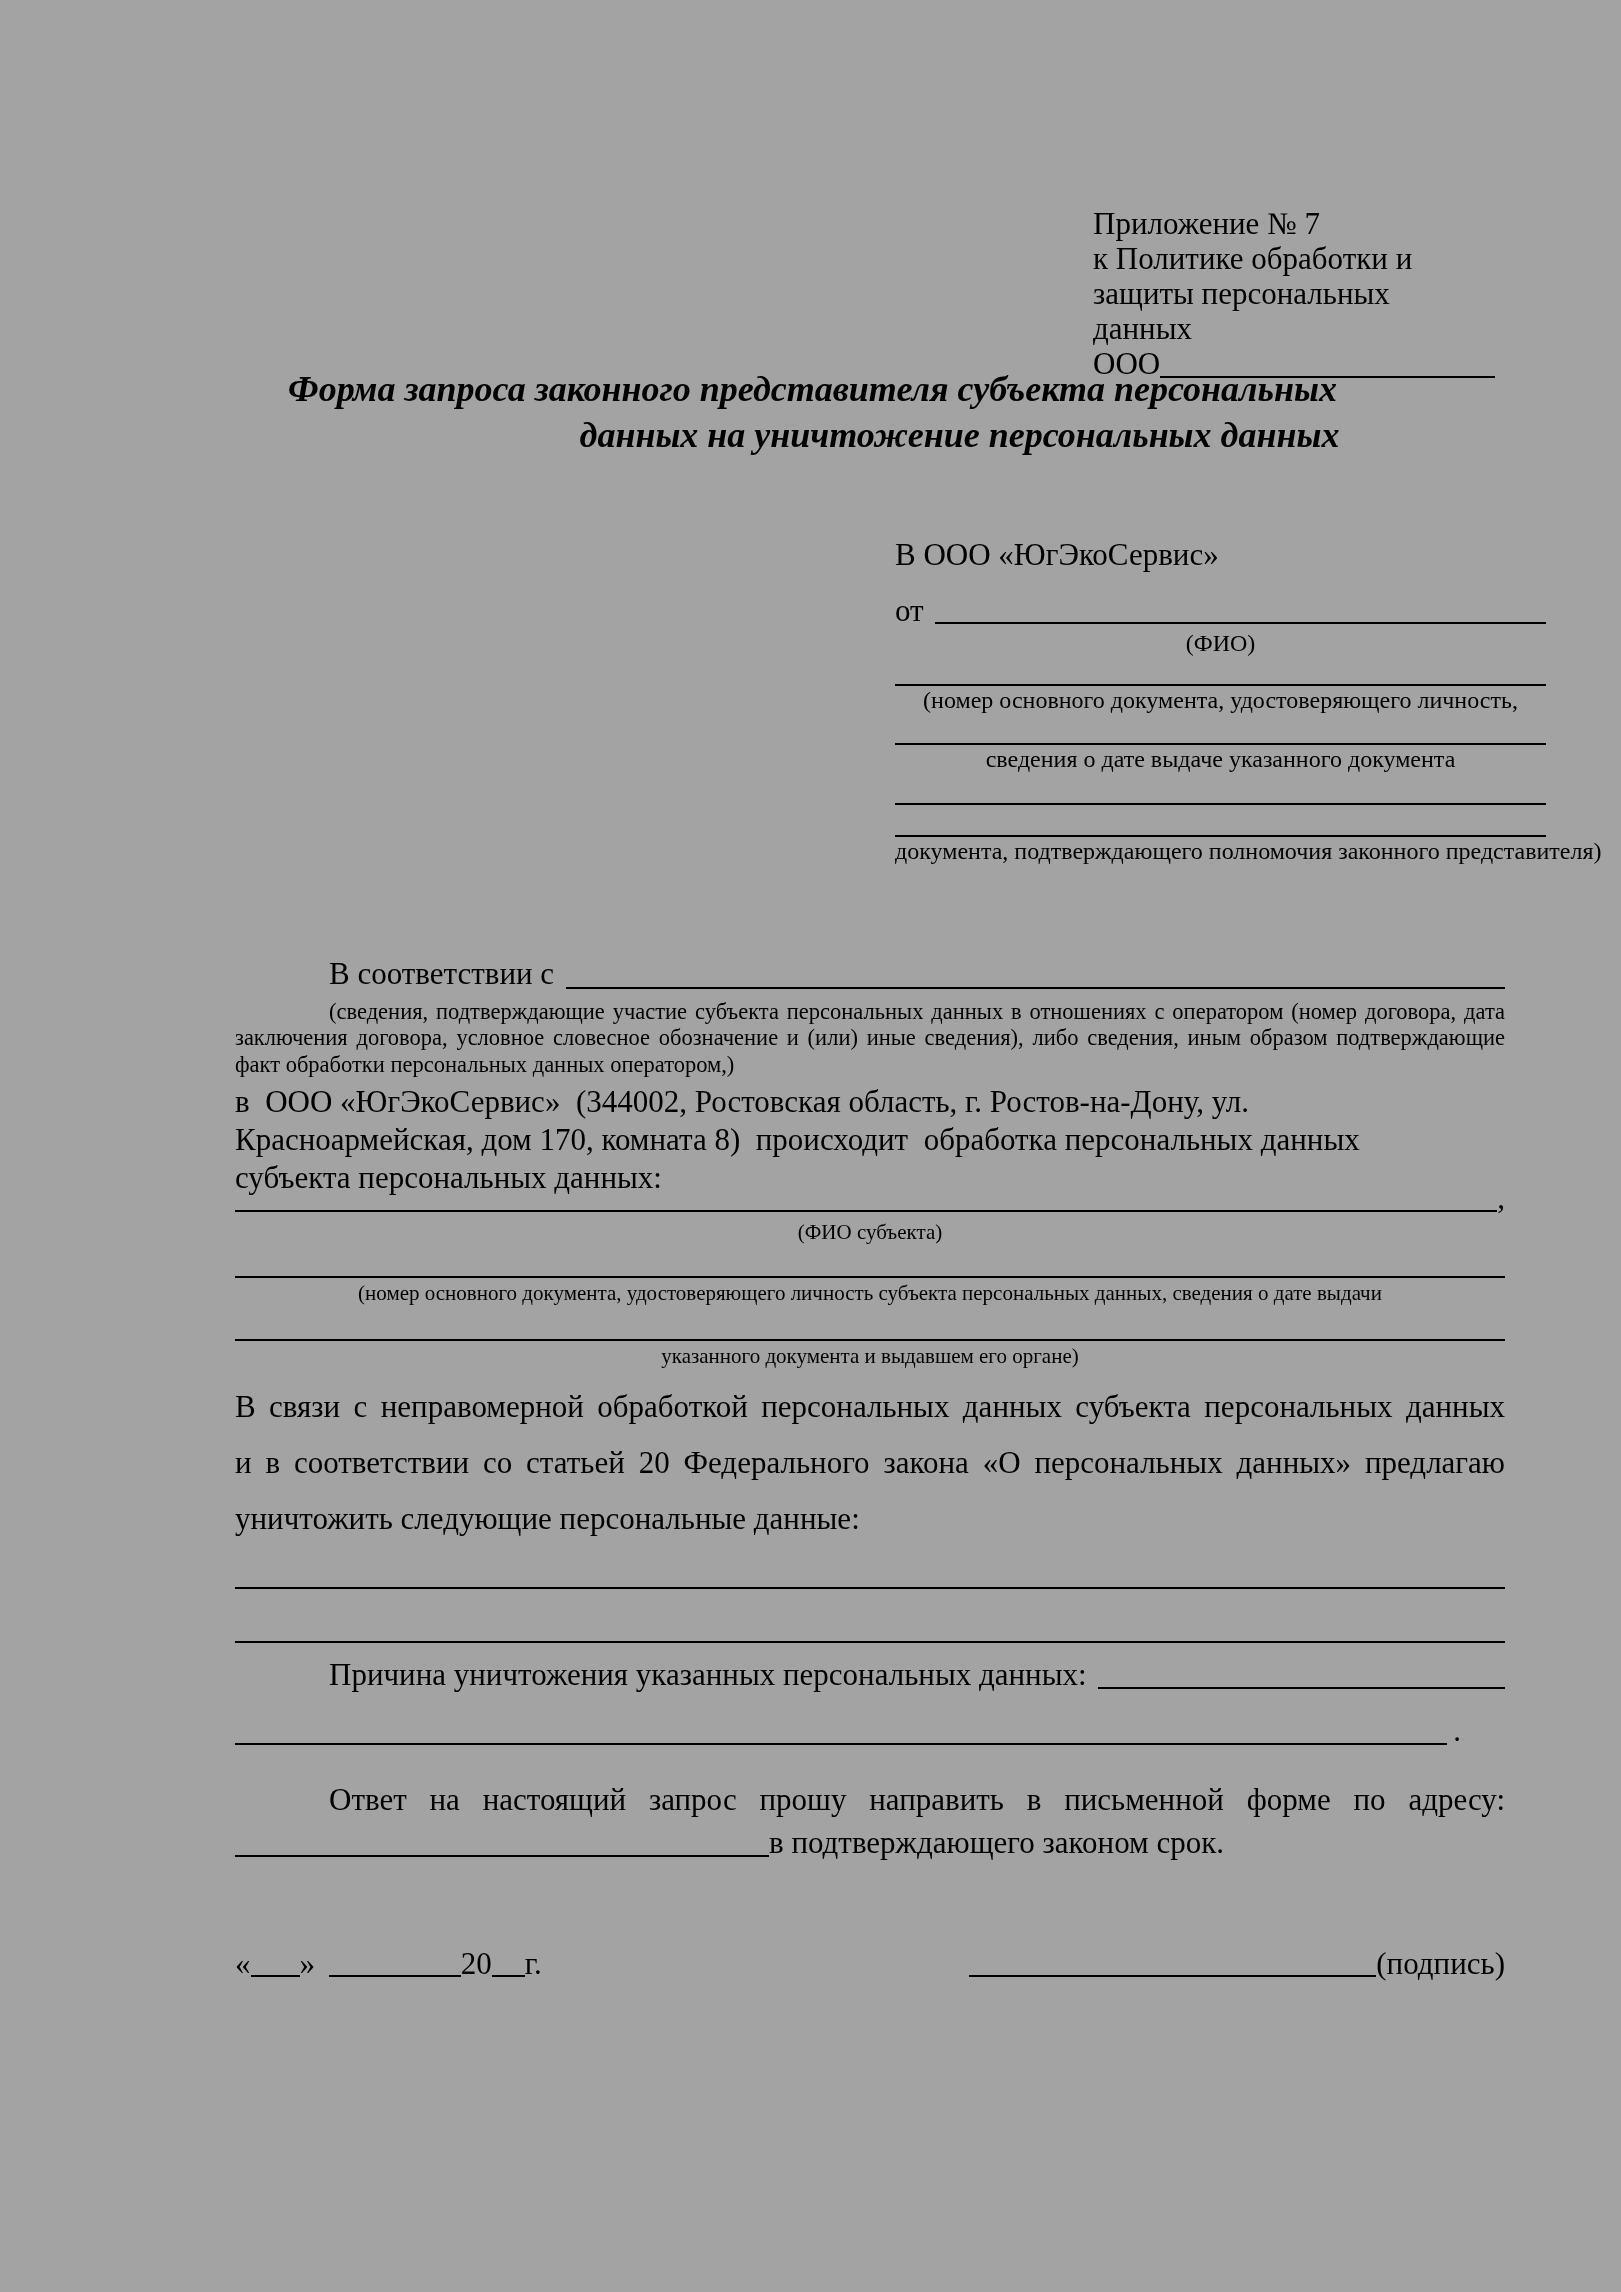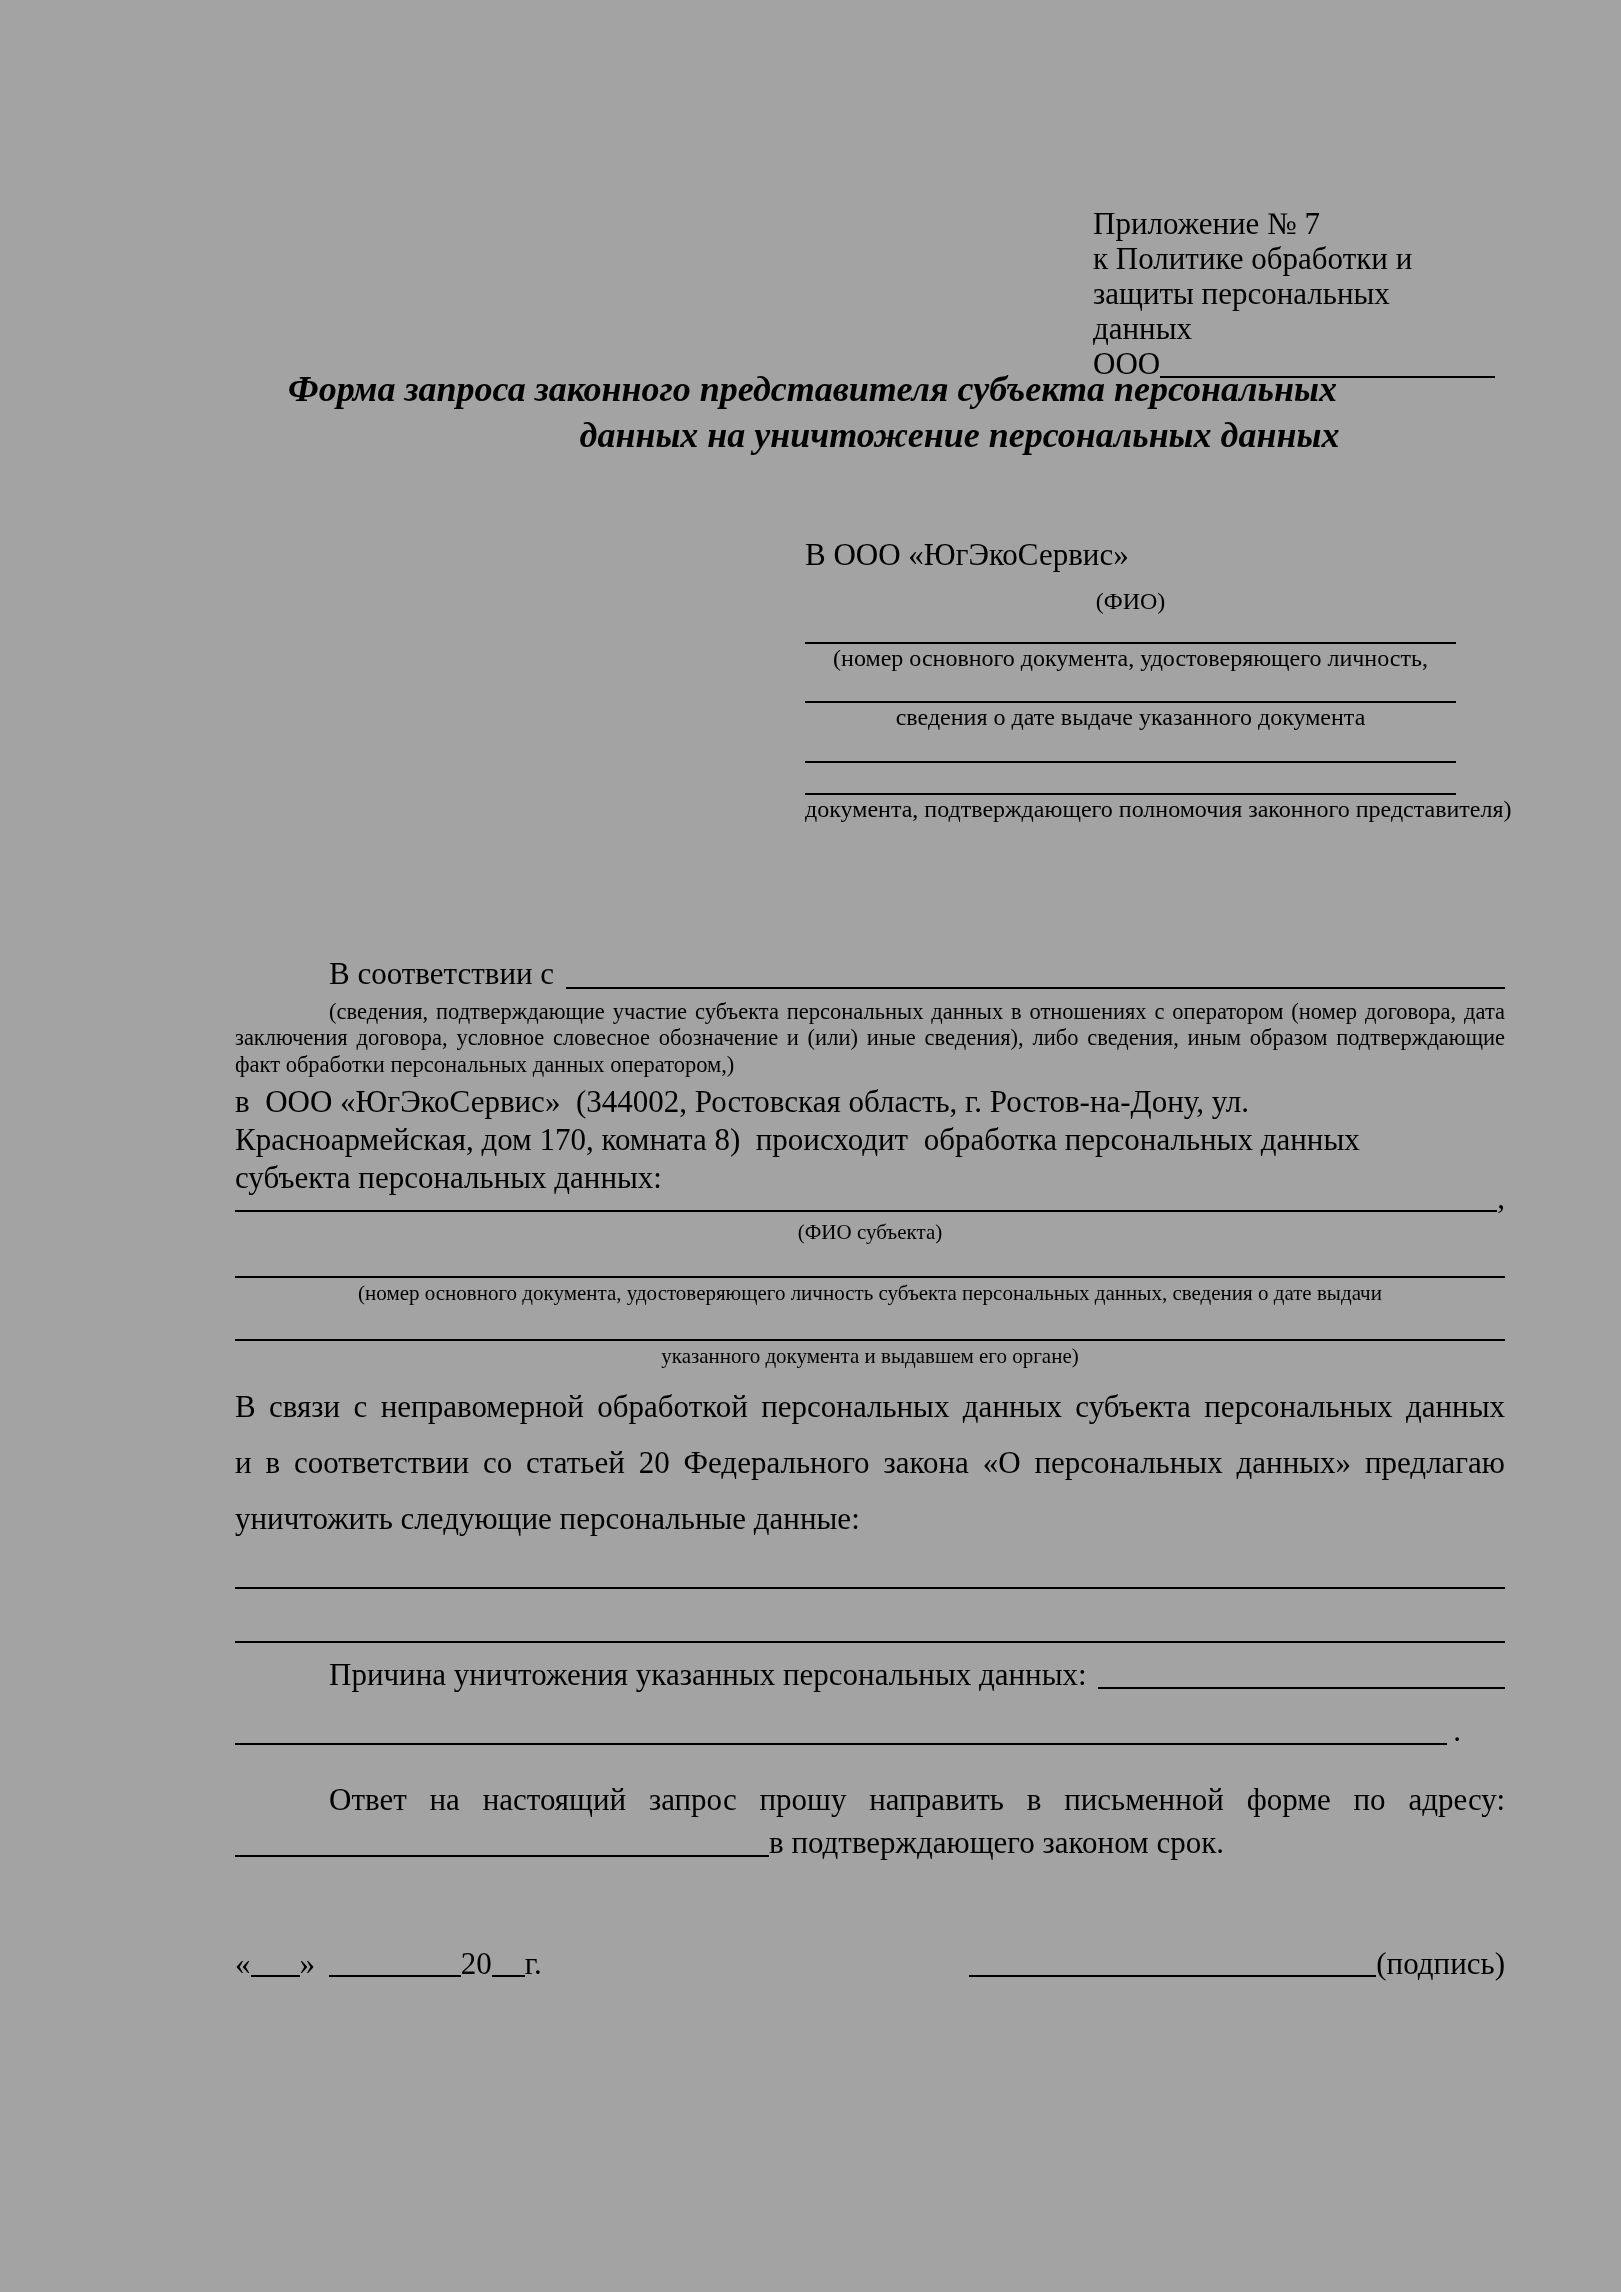--- a/index.html
+++ b/index.html
@@ -25,21 +25,21 @@
   
   .appendix { position:absolute; left:1093px; top:206px; width:402px; line-height:35px; }
   .appendix .row .fill { margin-bottom:2.9px; }
 
   
   .title-block { position:absolute; left:239px; top:366px; width:1147px;
                  text-align:center; font-weight:bold; font-size:36px; line-height:46px;font-style:italic; }
   .title-l2 { padding-left:294px; }
 
   
-  .head-block { position:absolute; left:805px; top:535px; width:651px; }
+  .head-block { position:absolute; left:895px; top:535px; width:651px; }
   .to-line { margin-bottom:14.7px; line-height:39px; }
   .from-row { height:40px; }
   .from-label { margin-right:11.8px; }
   .head-block .cap { font-size:24px; line-height:25.5px; margin-top:2px;
                      text-align:center; white-space:nowrap; }
   .head-block .uline { height:30px; }
   .head-block .uline.u1 { height:27.4px; }
 
   
   .main-block { position:absolute; left:235px; top:956px; width:1270px; line-height:38px; }
@@ -84,20 +84,24 @@
     </div>
   </div>
 
   <div class="title-block">
     <div>Форма запроса законного представителя субъекта персональных</div>
     <div class="title-l2">данных на уничтожение персональных данных</div>
   </div>
 
   <div class="head-block">
     <div class="to-line">В ООО «ЮгЭкоСервис»</div>
+    <div class="row from-row">
+      <span class="from-label">от</span>
+      <span class="fill"></span>
+    </div>
     <div class="cap">(ФИО)</div>
     <div class="uline u1"></div>
     <div class="cap">(номер основного документа, удостоверяющего личность,</div>
     <div class="uline"></div>
     <div class="cap">сведения о дате выдаче указанного документа</div>
     <div class="uline"></div>
     <div class="uline"></div>
     <div class="cap">документа, подтверждающего полномочия законного представителя)</div>
   </div>
 

